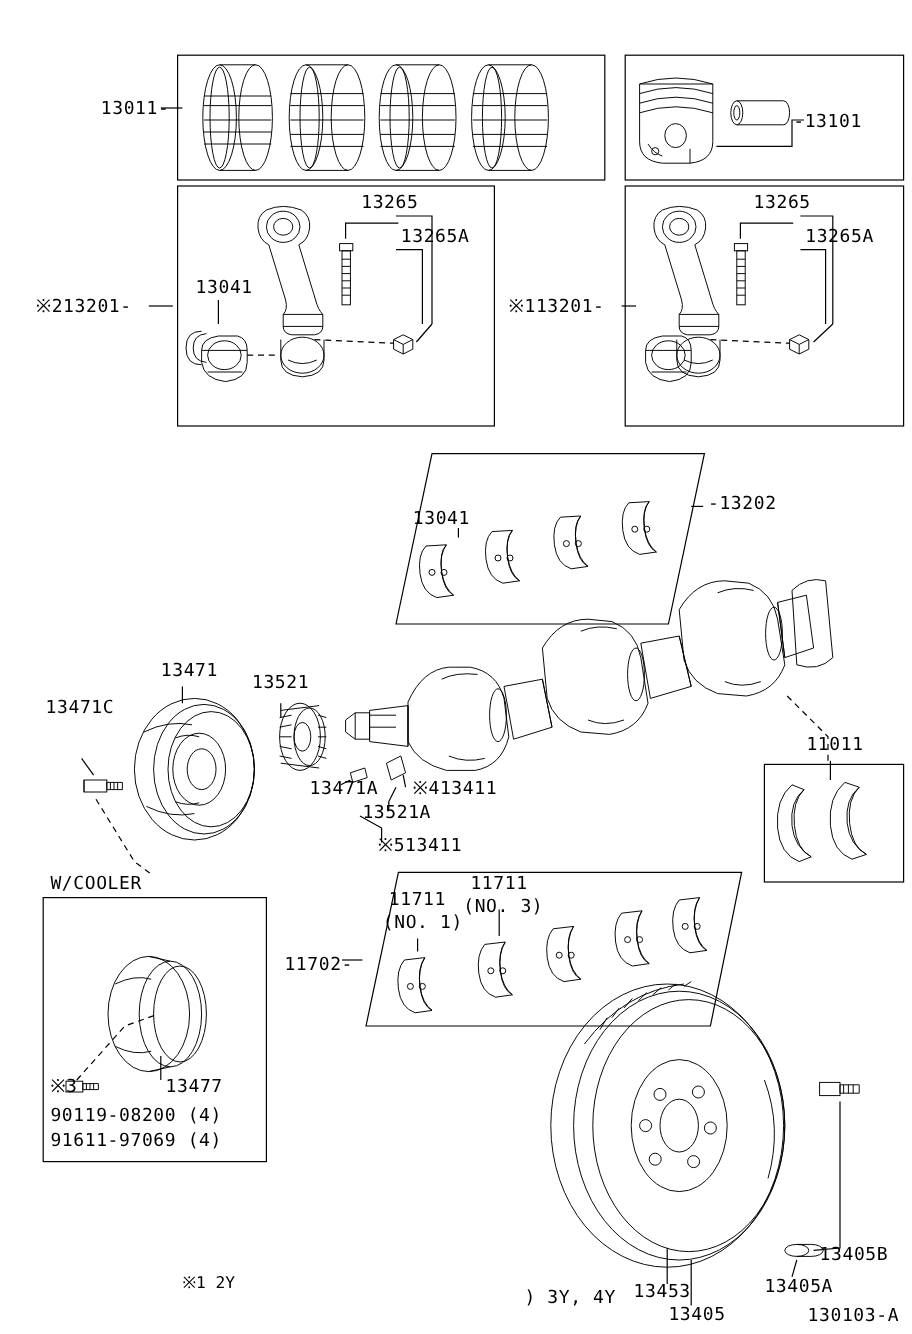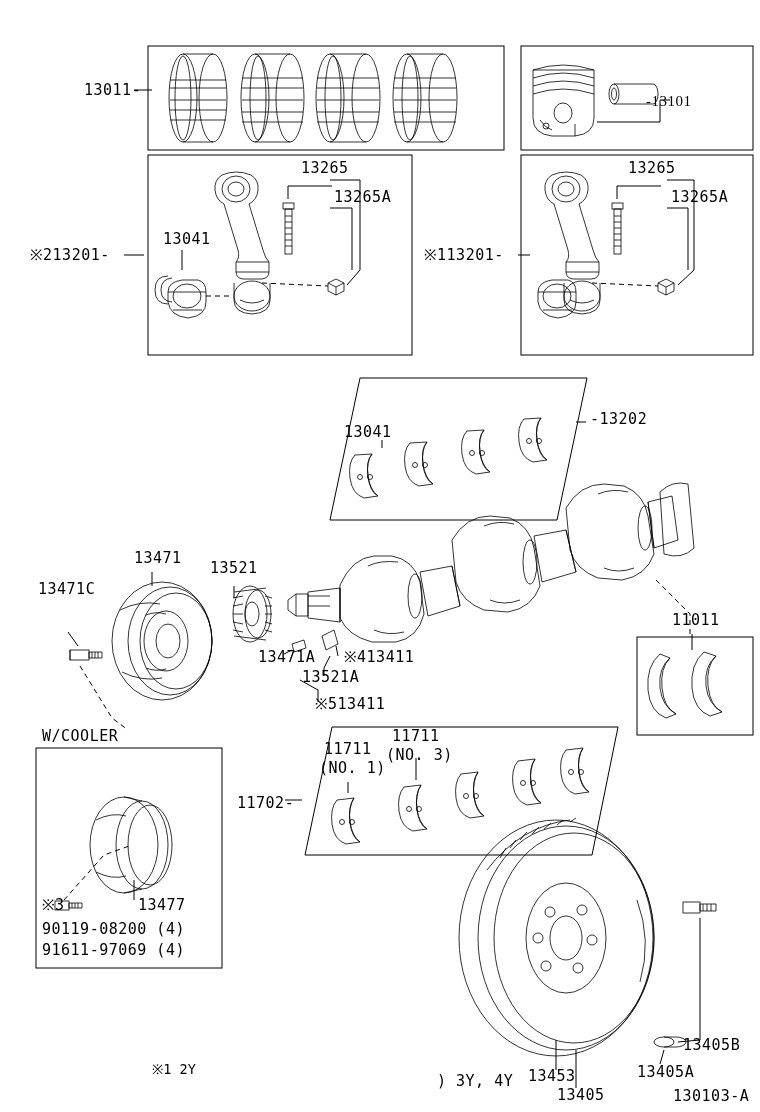--- a/index.html
+++ b/index.html
@@ -369,21 +369,21 @@
       <path d="M664 1037 L676 1037 M664 1047 L676 1047"></path>
       <path d="M676 1037 A10 5 0 0 1 676 1047"></path>
     </g>
     <path class="s" d="M700 918 L700 1040 L678 1042"></path>
     <path class="s" d="M660 1064 L664 1050"></path>
     <path class="s" d="M576 1088 L576 1050"></path>
     <path class="s" d="M556 1070 L556 1040"></path>
   </svg>
 
   <div class="lbl" style="left:84px;  top:82px;">13011-</div>
-  <div class="lbl" style="left:646px; top:93px;font-family:Liberation Serif, serif;">-13101</div>
+  <div class="lbl" style="left:661px; top:93px;">-13101</div>
   <div class="lbl" style="left:301px; top:160px;">13265</div>
   <div class="lbl" style="left:334px; top:189px;">13265A</div>
   <div class="lbl" style="left:30px;  top:247px;">※213201-</div>
   <div class="lbl" style="left:163px; top:231px;">13041</div>
   <div class="lbl" style="left:628px; top:160px;">13265</div>
   <div class="lbl" style="left:671px; top:189px;">13265A</div>
   <div class="lbl" style="left:424px; top:247px;">※113201-</div>
   <div class="lbl" style="left:344px; top:424px;">13041</div>
   <div class="lbl" style="left:590px; top:411px;">-13202</div>
   <div class="lbl" style="left:134px; top:550px;">13471</div>

